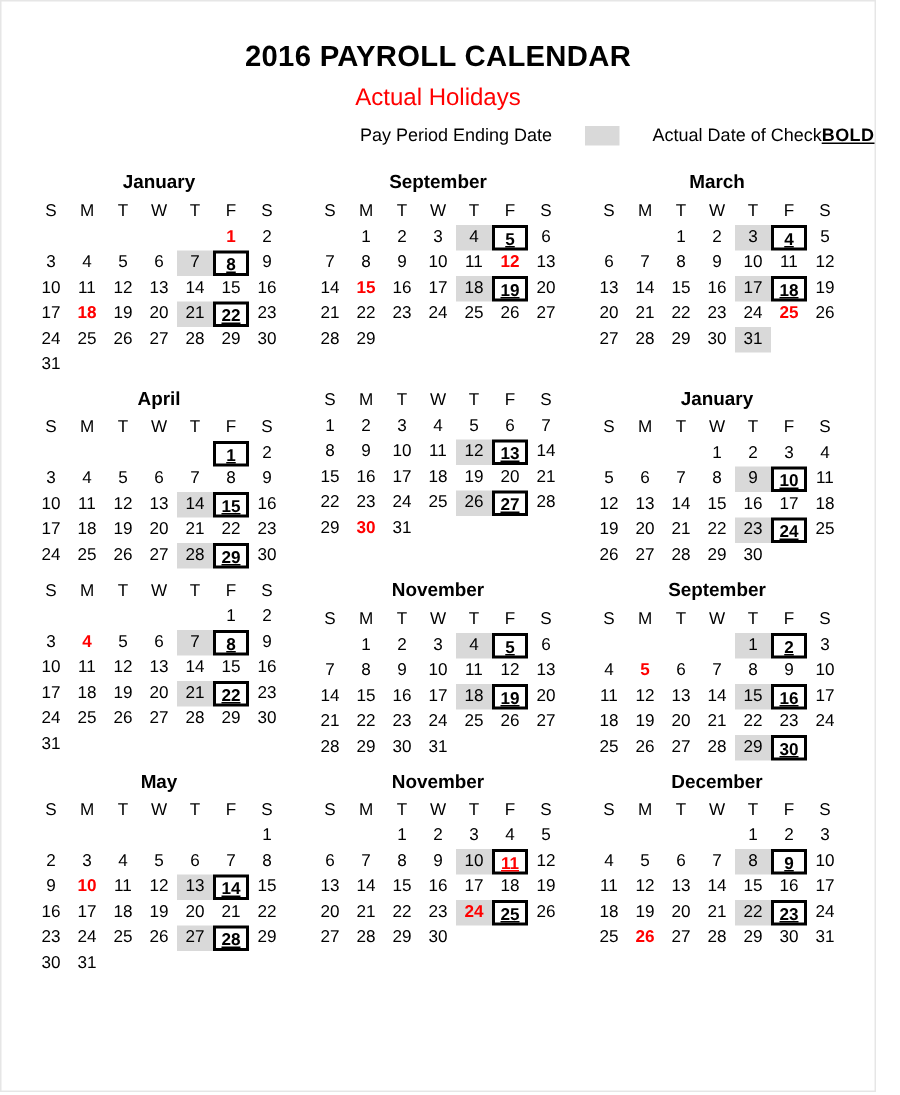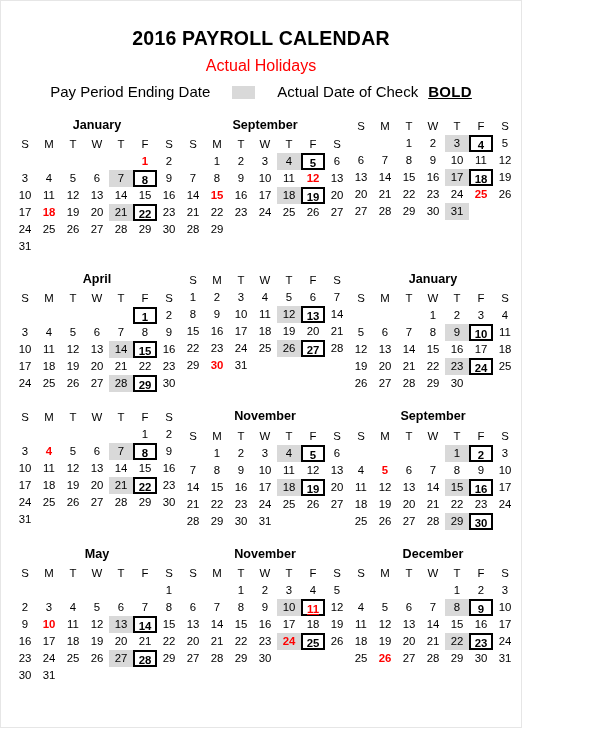--- a/index.html
+++ b/index.html
@@ -9,21 +9,21 @@
   }
   body {
     width: 600px;
     height: 730px;
     font-family: "Liberation Sans", sans-serif;
     color: #000000;
     overflow: hidden;
   }
   #page {
     position: relative;
-    width: 522px;
+    width: 584px;
     height: 728px;
     border: 1px solid #e6e6e6;
     background: #ffffff;
     box-sizing: border-box;
   }
 
   
   #header {
     padding-top: 27px;
     text-align: center;
@@ -37,47 +37,46 @@
   #cal-subtitle {
     font-size: 16px;
     font-weight: normal;
     color: #ff0000;
     margin-top: 8px;
     line-height: 1.1;
   }
   #legend {
     margin-top: 9px;
     display: flex;
-    justify-content: center;
+    justify-content: flex-end;
     align-items: center;
-    font-size: 15px;
+    font-size: 12px;
     line-height: 1.1;
   }
   #legend .lg-text { white-space: nowrap; }
   #legend .lg-swatch {
     width: 23px;
     height: 13px;
     background: #d9d9d9;
     margin-left: 22px;
     margin-right: 22px;
     display: inline-block;
   }
   #legend .lg-bold {
     font-weight: bold;
     text-decoration: underline;
-    margin-left: 10px;
     letter-spacing: 0.3px;
   }
 
   
   #months {
     margin-top: 17px;
     display: grid;
     grid-template-columns: repeat(3, 1fr);
-    row-gap: 17px;
+    row-gap: 7px;
     padding: 0 12px;
     box-sizing: border-box;
   }
   .month {
     width: 100%;
   }
   .month-name {
     text-align: center;
     font-size: 12.6px;
     font-weight: bold;
@@ -429,20 +428,21 @@
                 <span class="daybox">&nbsp;</span>
               </td>
               <td class="empty">
                 <span class="daybox">&nbsp;</span>
               </td>
             </tr>
           </tbody>
         </table>
       </div>
       <div class="month">
+        <div class="month-name">March</div>
         <table class="mgrid">
           <thead>
             <tr>
               <th>S</th>
               <th>M</th>
               <th>T</th>
               <th>W</th>
               <th>T</th>
               <th>F</th>
               <th>S</th>

